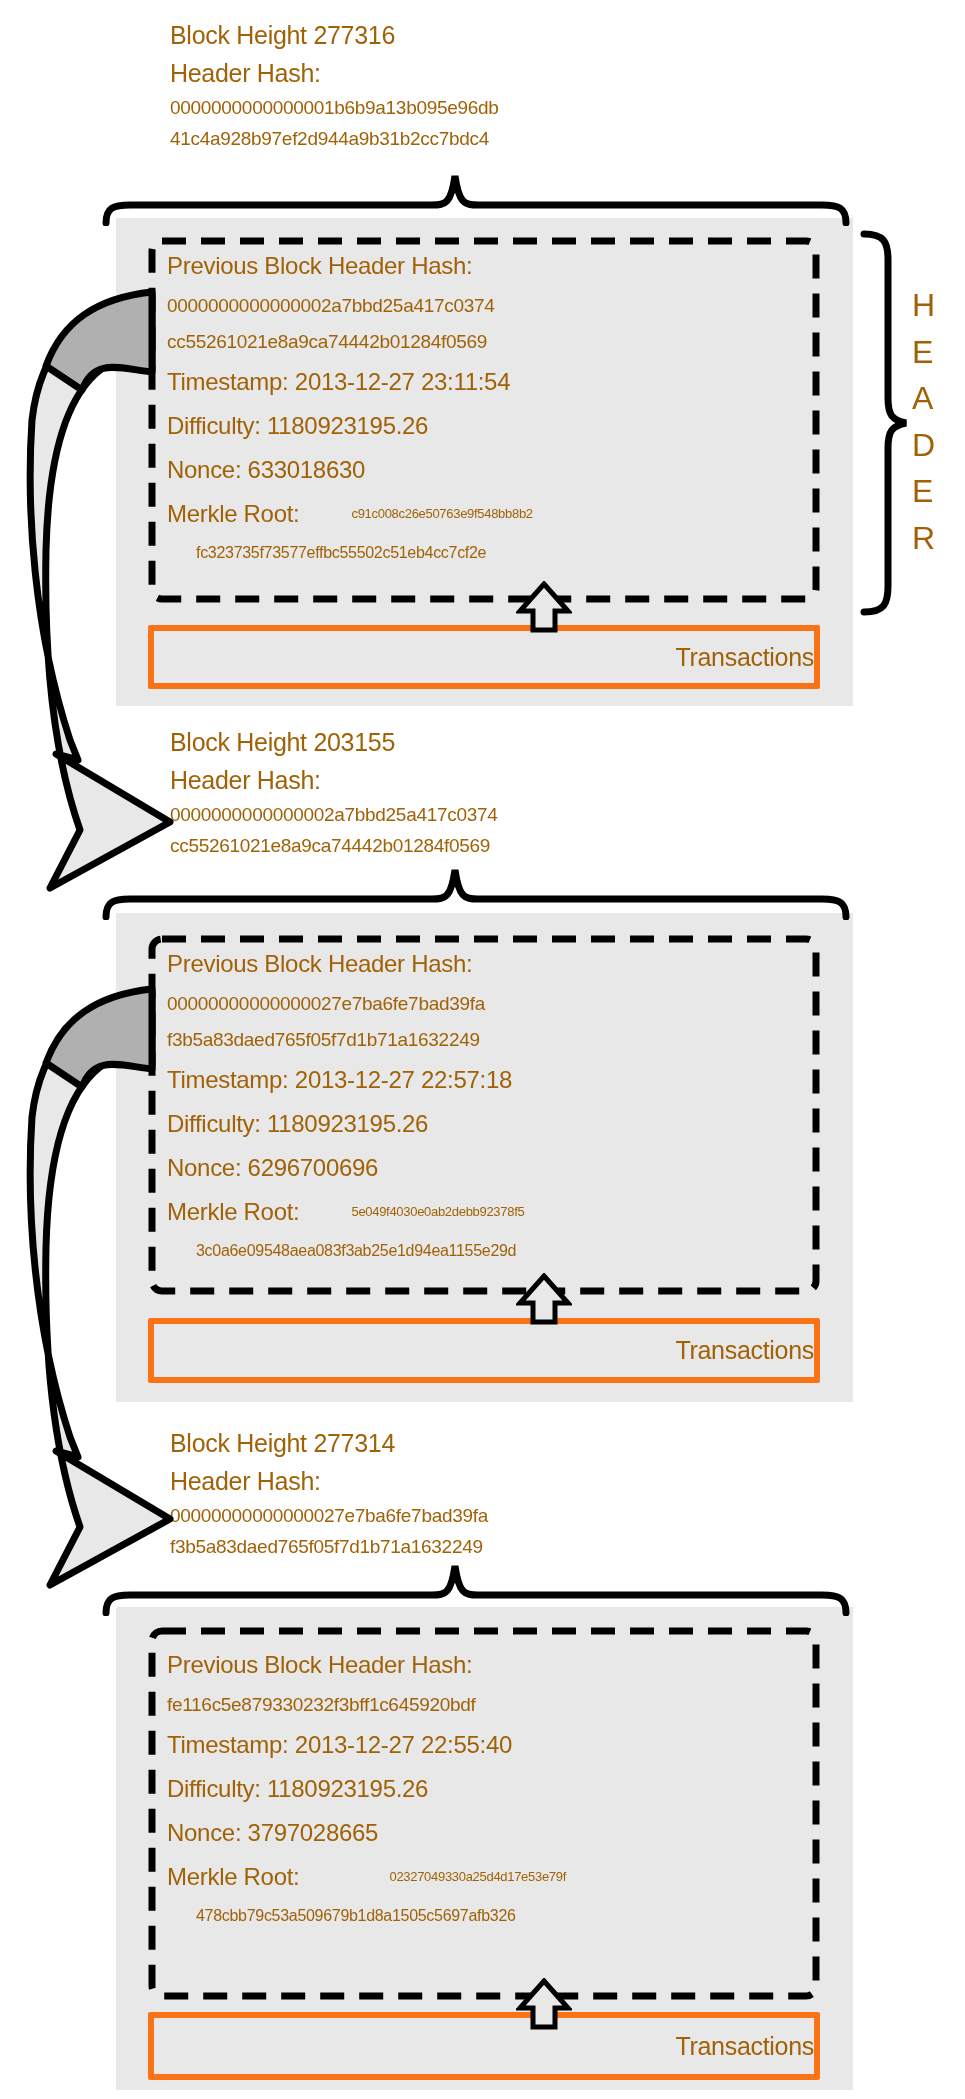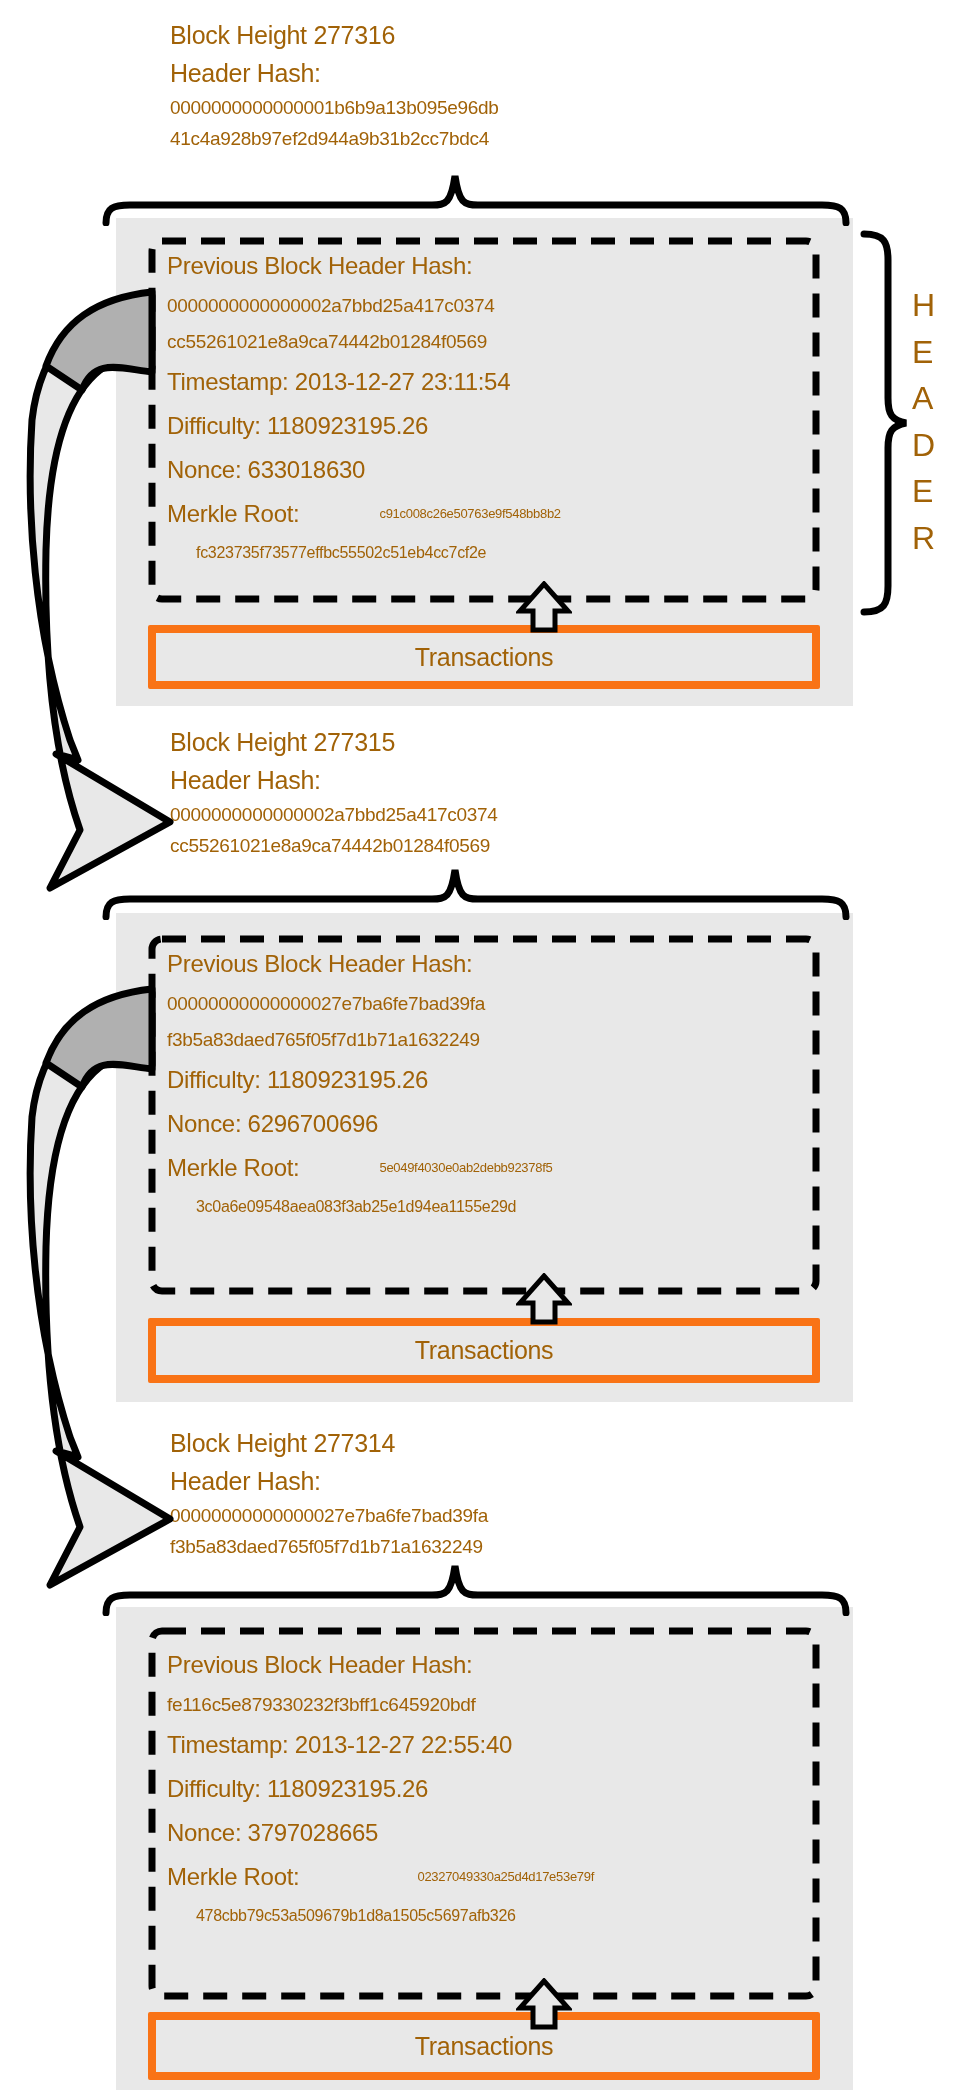--- a/index.html
+++ b/index.html
@@ -11,25 +11,25 @@
   .bl-hash{font-size:19px;line-height:31px;font-weight:500;}
   
   .block{position:absolute;left:116px;width:737px;background:#e8e8e8;}
   .header-box{position:absolute;left:32px;}
   .header-box svg.dash{position:absolute;left:0;top:0;}
   .hb-content{position:absolute;left:19px;top:7px;right:14px;letter-spacing:-0.3px;}
   .hb-line{white-space:nowrap;}
   .lg{font-size:24px;line-height:44px;font-weight:500;}
   .md{font-size:19px;line-height:36px;font-weight:500;}
   .sm2{font-size:16px;line-height:34px;font-weight:500;margin-left:29px;}
-  .merkle-row{display:flex;align-items:center;gap:28px;}
+  .merkle-row{display:flex;align-items:center;}
   .merkle-hash{font-size:13px;margin-left:52px;font-weight:500;}
   .b3 .merkle-hash{font-size:13px;margin-left:90px;}
   .tx-box{position:absolute;left:32px;width:672px;box-sizing:border-box;
-          border:8px solid #f97316;border-radius:2px;display:flex;align-items:center;justify-content:center;}
+          border:6px solid #f97316;border-radius:2px;display:flex;align-items:center;justify-content:flex-end;}
   .tx-label{font-size:25px;font-weight:500;letter-spacing:-0.3px;}
   .up-arrow{position:absolute;z-index:4;}
   .link-arrow{position:absolute;z-index:6;pointer-events:none;}
   .brace-svg{position:absolute;z-index:2;}
   .header-letters{position:absolute;left:912px;top:282px;font-size:32px;line-height:46.5px;
                   font-weight:500;text-align:left;}
 </style>
 </head>
 <body>
 
@@ -94,39 +94,40 @@
              L 170 552
              L 50 618
              L 80 560
              C 52 480, 44 380, 46 280
              C 48 200, 62 130, 100 100
              C 115 88, 132 96, 152 98 Z" fill="#e8e8e8" stroke="#000" stroke-width="7" stroke-linejoin="round"></path>
     <path d="M 152 22 C 96 28, 62 52, 46 96 L 82 120 C 94 88, 118 98, 152 102 Z" fill="#b0b0b0" stroke="#000" stroke-width="7" stroke-linejoin="round"></path>
   </svg>
 
   <div class="block-label" style="top:723px">
-    <div class="bl-line">Block Height 277315</div>
+    <div class="bl-line">Block Height 203155</div>
     <div class="bl-line">Header Hash:</div>
     <div class="bl-hash">0000000000000002a7bbd25a417c0374</div>
     <div class="bl-hash">cc55261021e8a9ca74442b01284f0569</div>
   </div>
 
   <svg class="brace-svg" style="left:100px;top:862px" width="752" height="58">
     <path d="M 6 55 C 6 40, 13 37, 30 37 L 332 37 C 346 37, 351 35, 355 8 C 359 35, 364 37, 378 37 L 722 37 C 739 37, 746 40, 746 55" fill="none" stroke="#000" stroke-width="7" stroke-linecap="round"></path>
   </svg>
 
   <div class="block" style="top:913px;height:489px">
     <div class="header-box" style="top:22px;width:672px;height:360px">
       <svg class="dash" width="672" height="360">
         <rect x="4" y="4" width="664" height="352" rx="10" fill="none" stroke="#000" stroke-width="7" stroke-dasharray="24 15"></rect>
       </svg>
       <div class="hb-content">
         <div class="hb-line lg">Previous Block Header Hash:</div>
         <div class="hb-line md">00000000000000027e7ba6fe7bad39fa</div>
         <div class="hb-line md">f3b5a83daed765f05f7d1b71a1632249</div>
+        <div class="hb-line lg">Timestamp: 2013-12-27 22:57:18</div>
         <div class="hb-line lg">Difficulty: 1180923195.26</div>
         <div class="hb-line lg">Nonce: 6296700696</div>
         <div class="hb-line lg merkle-row">
           <span>Merkle Root:</span>
           <span class="merkle-hash">5e049f4030e0ab2debb92378f5</span>
         </div>
         <div class="hb-line sm2">3c0a6e09548aea083f3ab25e1d94ea1155e29d</div>
       </div>
     </div>
     <svg class="up-arrow" style="left:400px;top:360px" width="56" height="52">

